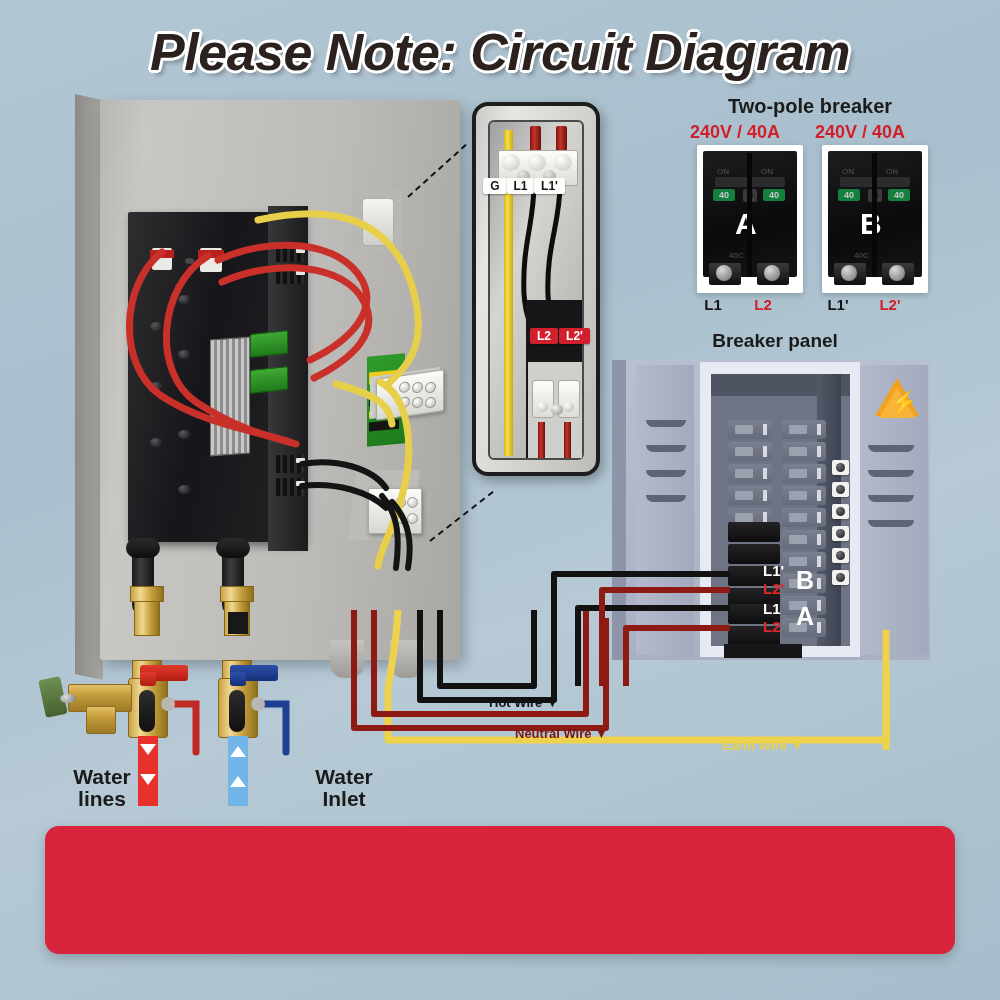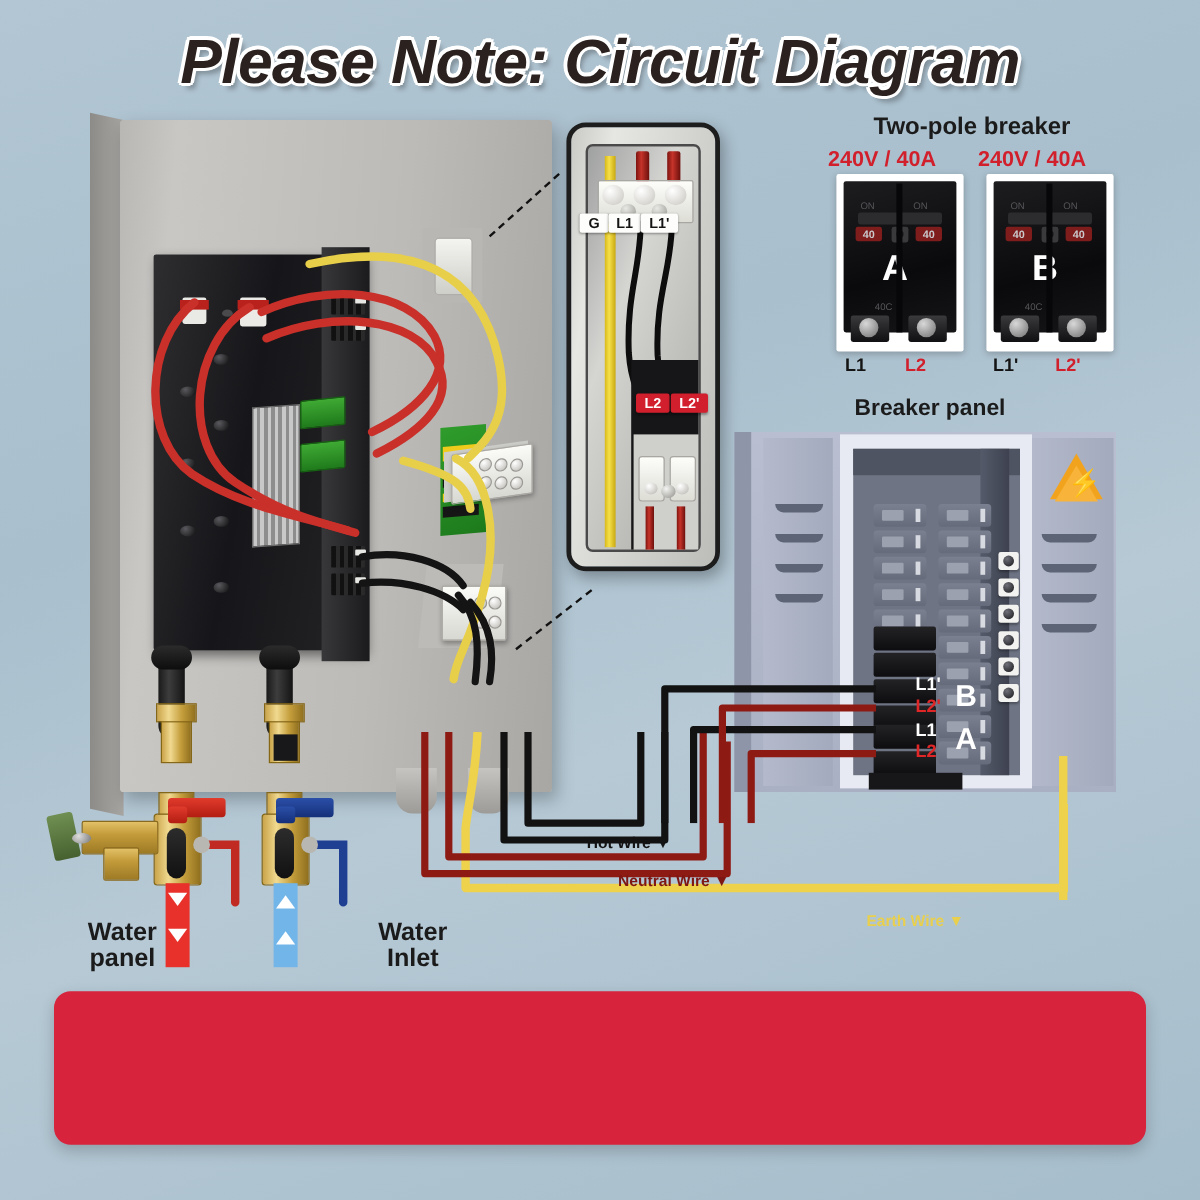--- a/index.html
+++ b/index.html
@@ -157,21 +157,21 @@
     box-shadow:0 2px 6px rgba(0,0,0,.22);
   }
   .bk-body{
     position:absolute;background:linear-gradient(165deg,#1d1d1f,#0a0a0c 60%,#151517);
     border-radius:2px;
   }
   .bk-on{
     position:absolute;color:#55555a;font-size:8px;font-weight:normal;
   }
   .bk-amp{
-    position:absolute;background:#7f1d1d;color:#c9c9cc;font-size:9px;
+    position:absolute;background:#15803d;color:#c9c9cc;font-size:9px;
     font-weight:bold;text-align:center;border-radius:2px;line-height:12px;
   }
   .bk-letter{
     position:absolute;color:#fff;font-size:30px;font-weight:bold;
   }
   .bk-lug{
     position:absolute;background:linear-gradient(180deg,#3a3a3d,#101012);
     border-radius:2px;
   }
   .bk-screw{
@@ -413,21 +413,21 @@
   <div style="position:absolute;left:2px;top:8px;width:0;height:0;border-left:8px solid transparent;border-right:8px solid transparent;border-top:11px solid #fff;"></div>
   <div style="position:absolute;left:2px;top:38px;width:0;height:0;border-left:8px solid transparent;border-right:8px solid transparent;border-top:11px solid #fff;"></div>
 </div>
 <div class="abs arrowcol-blue" style="left:228px;top:736px;width:20px;height:70px;">
   <div style="position:absolute;left:2px;top:10px;width:0;height:0;border-left:8px solid transparent;border-right:8px solid transparent;border-bottom:11px solid #fff;"></div>
   <div style="position:absolute;left:2px;top:40px;width:0;height:0;border-left:8px solid transparent;border-right:8px solid transparent;border-bottom:11px solid #fff;"></div>
 </div>
 
 <div class="abs wlabel" style="left:62px;top:766px;text-align:center;width:80px;">
   <div>Water</div>
-  <div>panel</div>
+  <div>lines</div>
 </div>
 <div class="abs wlabel" style="left:304px;top:766px;text-align:center;width:80px;">
   <div>Water</div>
   <div>Inlet</div>
 </div>
 
 <div class="abs" style="left:330px;top:640px;width:34px;height:38px;border-radius:0 0 14px 14px;background:linear-gradient(180deg,#c6c4c0,#9d9b97);"></div>
 <div class="abs" style="left:390px;top:640px;width:34px;height:38px;border-radius:0 0 14px 14px;background:linear-gradient(180deg,#c6c4c0,#9d9b97);"></div>
 
 <div class="dashline" style="left:408px;top:196px;width:78px;transform:rotate(-42deg);"></div>
@@ -658,16 +658,16 @@
   <path d="M68,120 L68,24 L196,24" fill="none" stroke="#8e1a14" stroke-width="6" stroke-linejoin="round"></path>
   <path d="M92,120 L92,62 L196,62" fill="none" stroke="#8e1a14" stroke-width="6" stroke-linejoin="round"></path>
 </svg>
 
 <svg class="abs" width="60" height="130" style="left:862px;top:620px;">
   <path d="M24,130 L24,10" fill="none" stroke="#efd24b" stroke-width="7"></path>
 </svg>
 
 <div class="wirelabel" id="lbl-hot" style="left:489px;top:695px;">Hot Wire ▼</div>
 <div class="wirelabel" id="lbl-neutral" style="left:515px;top:726px;">Neutral Wire ▼</div>
-<div class="wirelabel" id="lbl-earth" style="left:722px;top:760px;">Earth Wire ▼</div>
+<div class="wirelabel" id="lbl-earth" style="left:722px;top:738px;">Earth Wire ▼</div>
 
 <div class="abs" id="note-bar">
 </div>
 
 </body></html>

